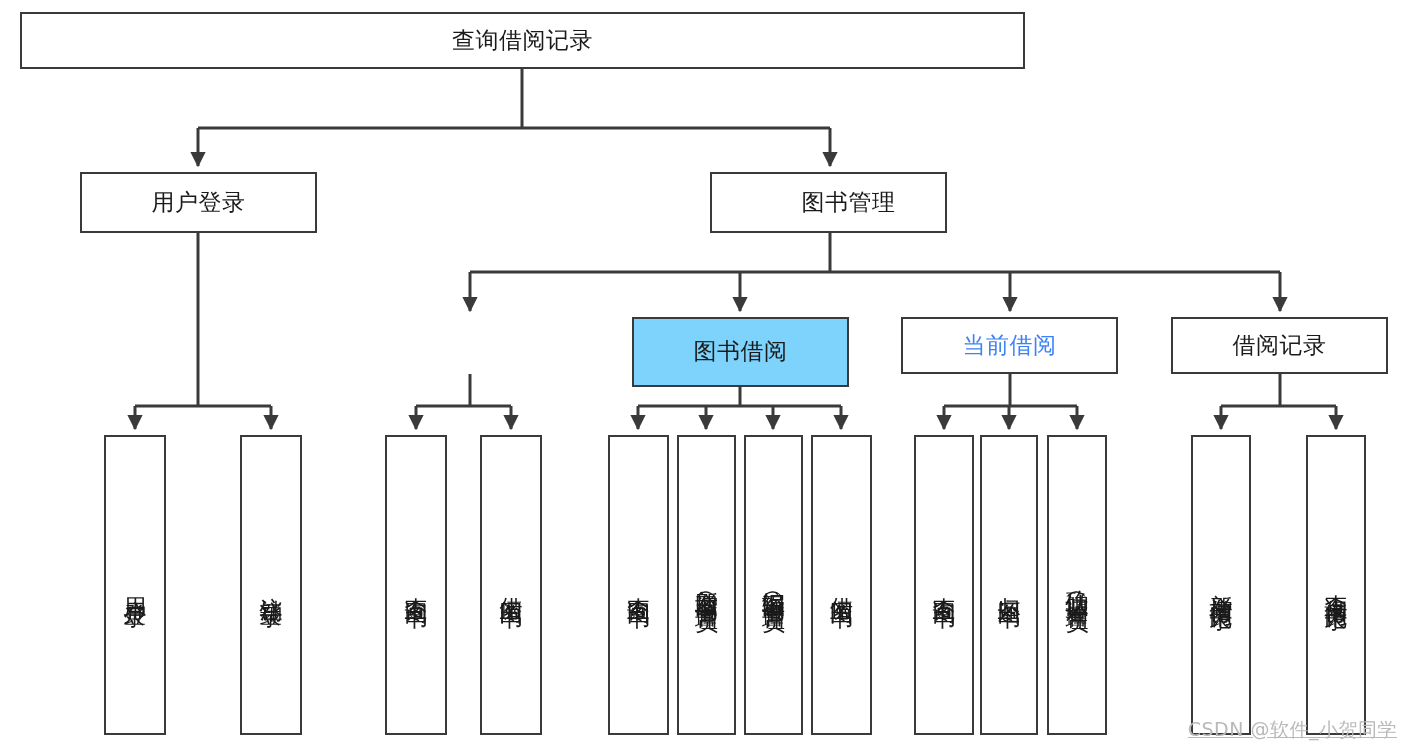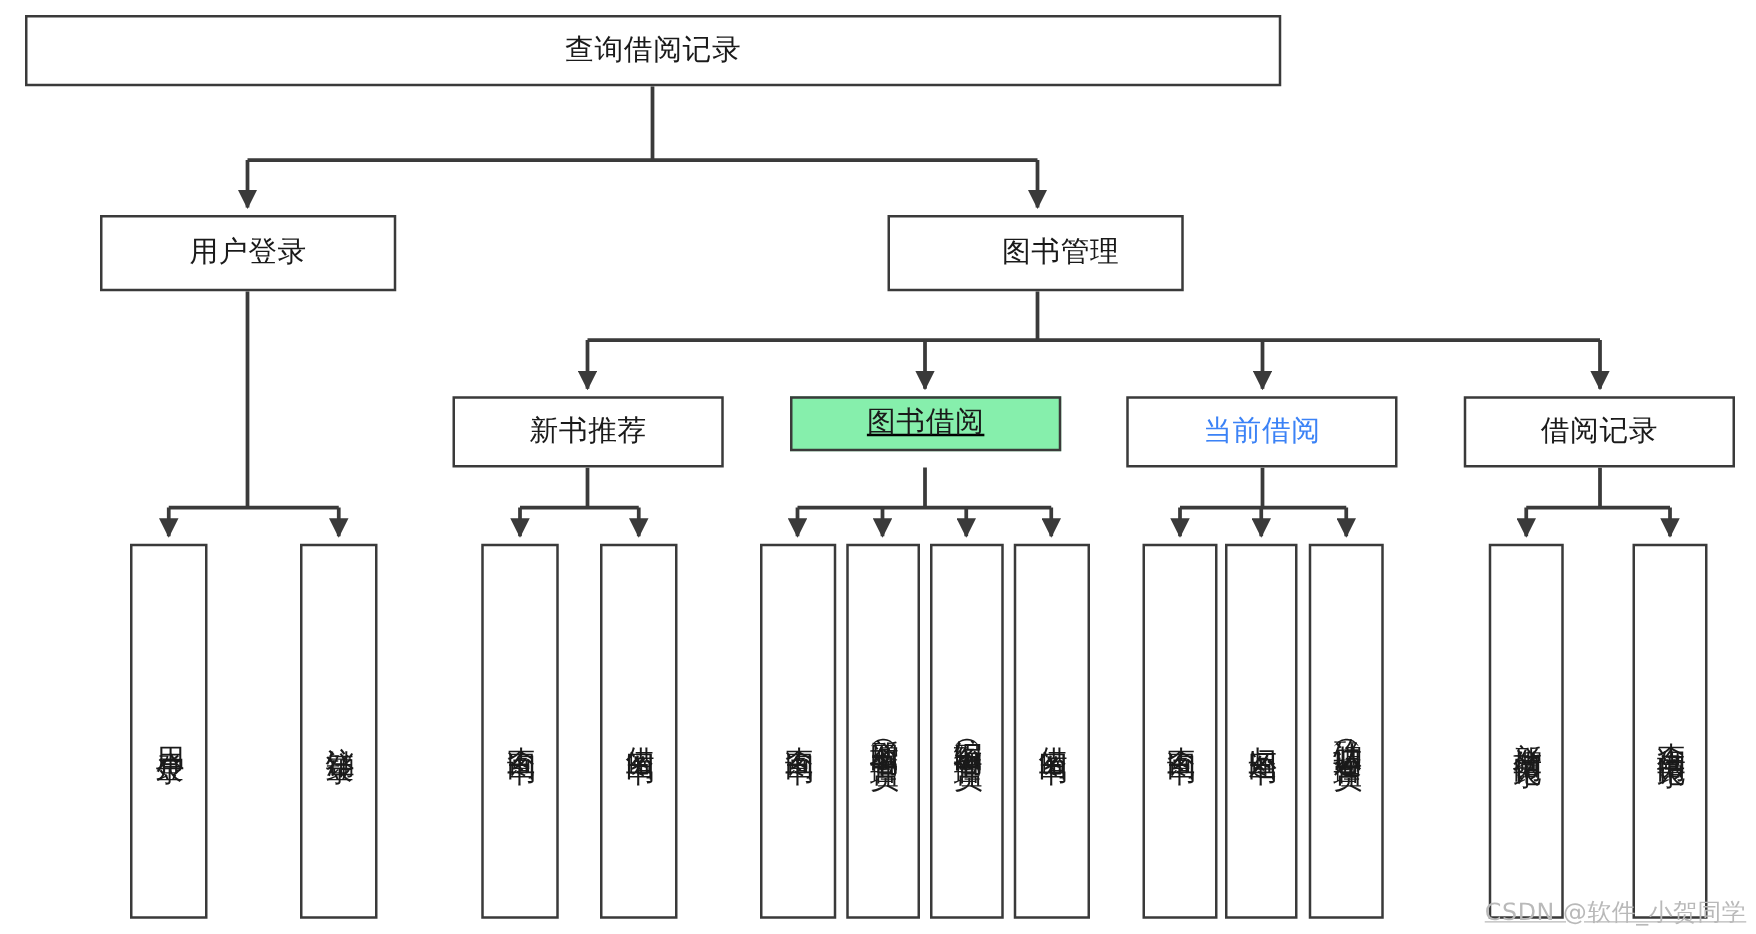--- a/index.html
+++ b/index.html
@@ -129,24 +129,21 @@
     <span class="node-label" style="color: rgb(26, 26, 26);">查询借阅记录</span>
   </div>
 
   <div class="node-box" style="left: 80px; top: 172px; width: 237px; height: 61px; border-color: rgb(58, 58, 58); background: rgb(255, 255, 255);">
     <span class="node-label" style="color: rgb(26, 26, 26);">用户登录</span>
   </div>
   <div class="node-box" style="left: 710px; top: 172px; width: 237px; height: 61px; border-color: rgb(58, 58, 58); background: rgb(255, 255, 255); padding-left: 40px;">
     <span class="node-label" style="color: rgb(26, 26, 26);">图书管理</span>
   </div>
 
-  <div class="node-box" style="left: 362px; top: 317px; width: 217px; height: 57px; border-color: rgb(58, 58, 58); background: rgb(255, 255, 255);">
-    <span class="node-label" style="color: rgb(26, 26, 26);">新书推荐</span>
-  </div>
-  <div class="node-box" style="left: 632px; top: 317px; width: 217px; height: 44px; border-color: rgb(58, 58, 58); background: #86efac; text-decoration: underline;">
+  <div class="node-box" style="left: 632px; top: 317px; width: 217px; height: 70px; border-color: rgb(58, 58, 58); background: #7dd3fc;">
     <span class="node-label" style="color: rgb(26, 26, 26);">图书借阅</span>
   </div>
   <div class="node-box" style="left: 901px; top: 317px; width: 217px; height: 57px; border-color: rgb(58, 58, 58); background: rgb(255, 255, 255);">
     <span class="node-label" style="color: #3b82f6;">当前借阅</span>
   </div>
   <div class="node-box" style="left: 1171px; top: 317px; width: 217px; height: 57px; border-color: rgb(58, 58, 58); background: rgb(255, 255, 255); justify-content: center;">
     <span class="node-label" style="color: rgb(26, 26, 26);">借阅记录</span>
   </div>
 
   <div class="node-box vertical" style="left: 104px; top: 435px; width: 62px; height: 300px; border-color: rgb(58, 58, 58); background: rgb(255, 255, 255);">

